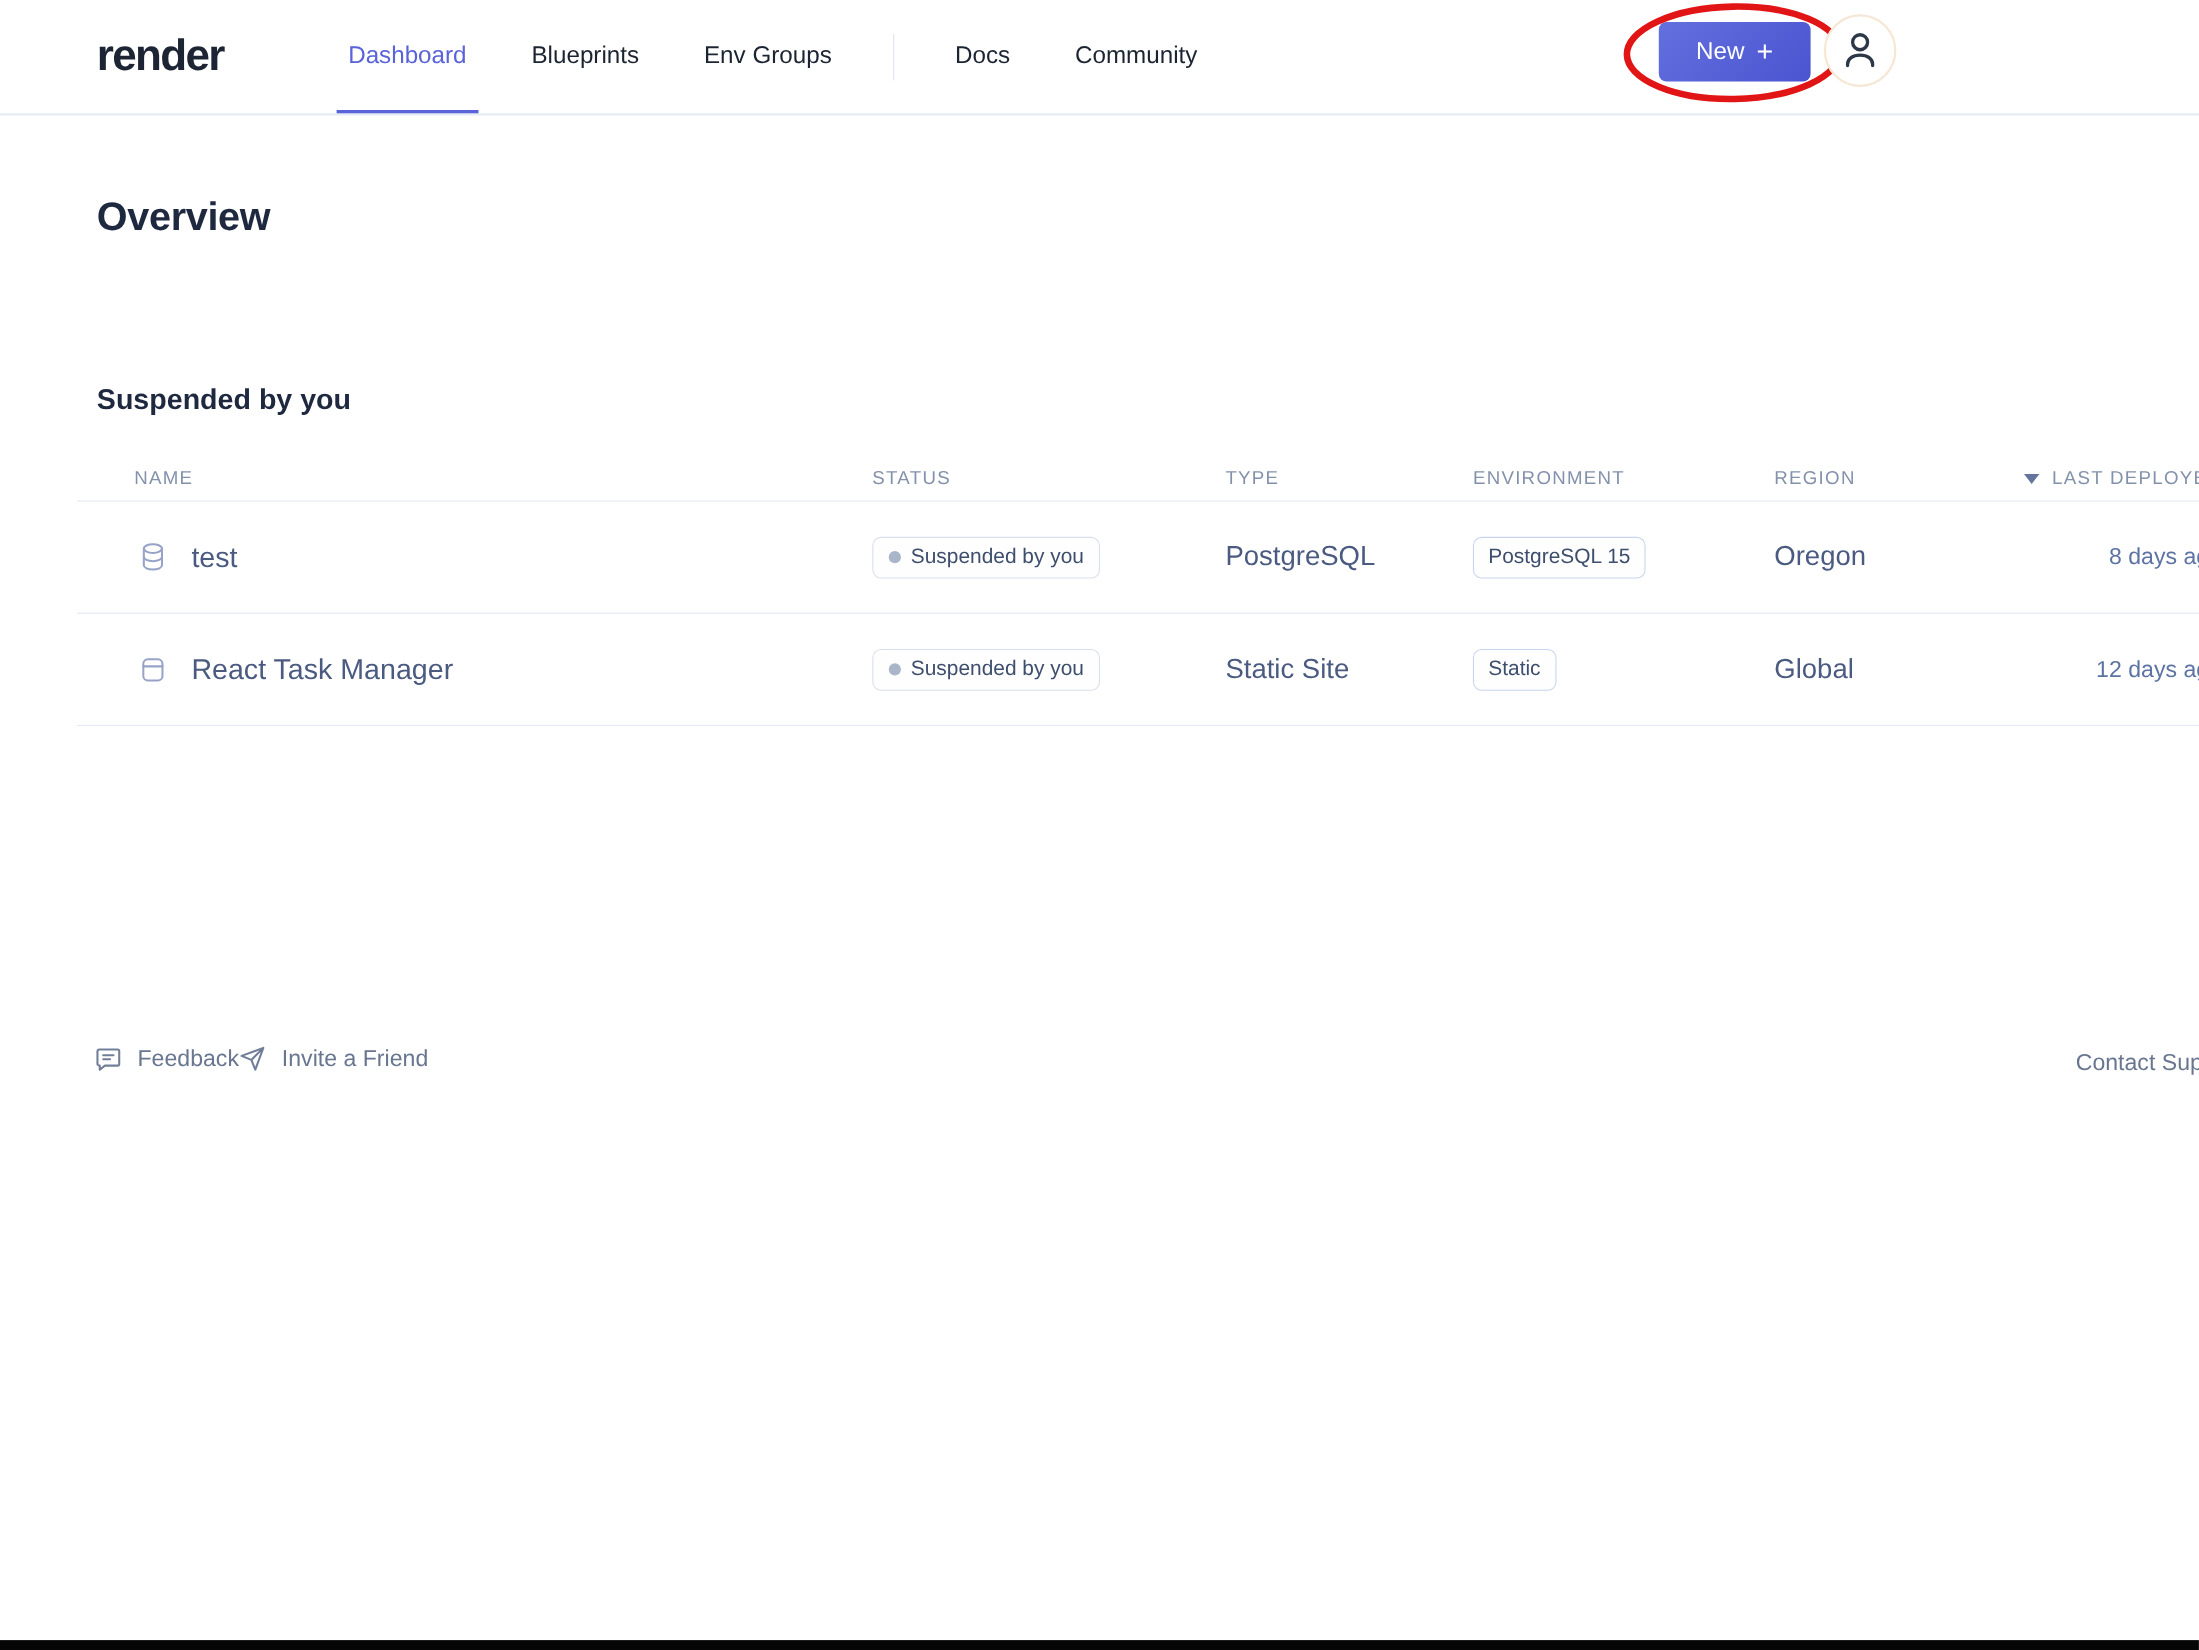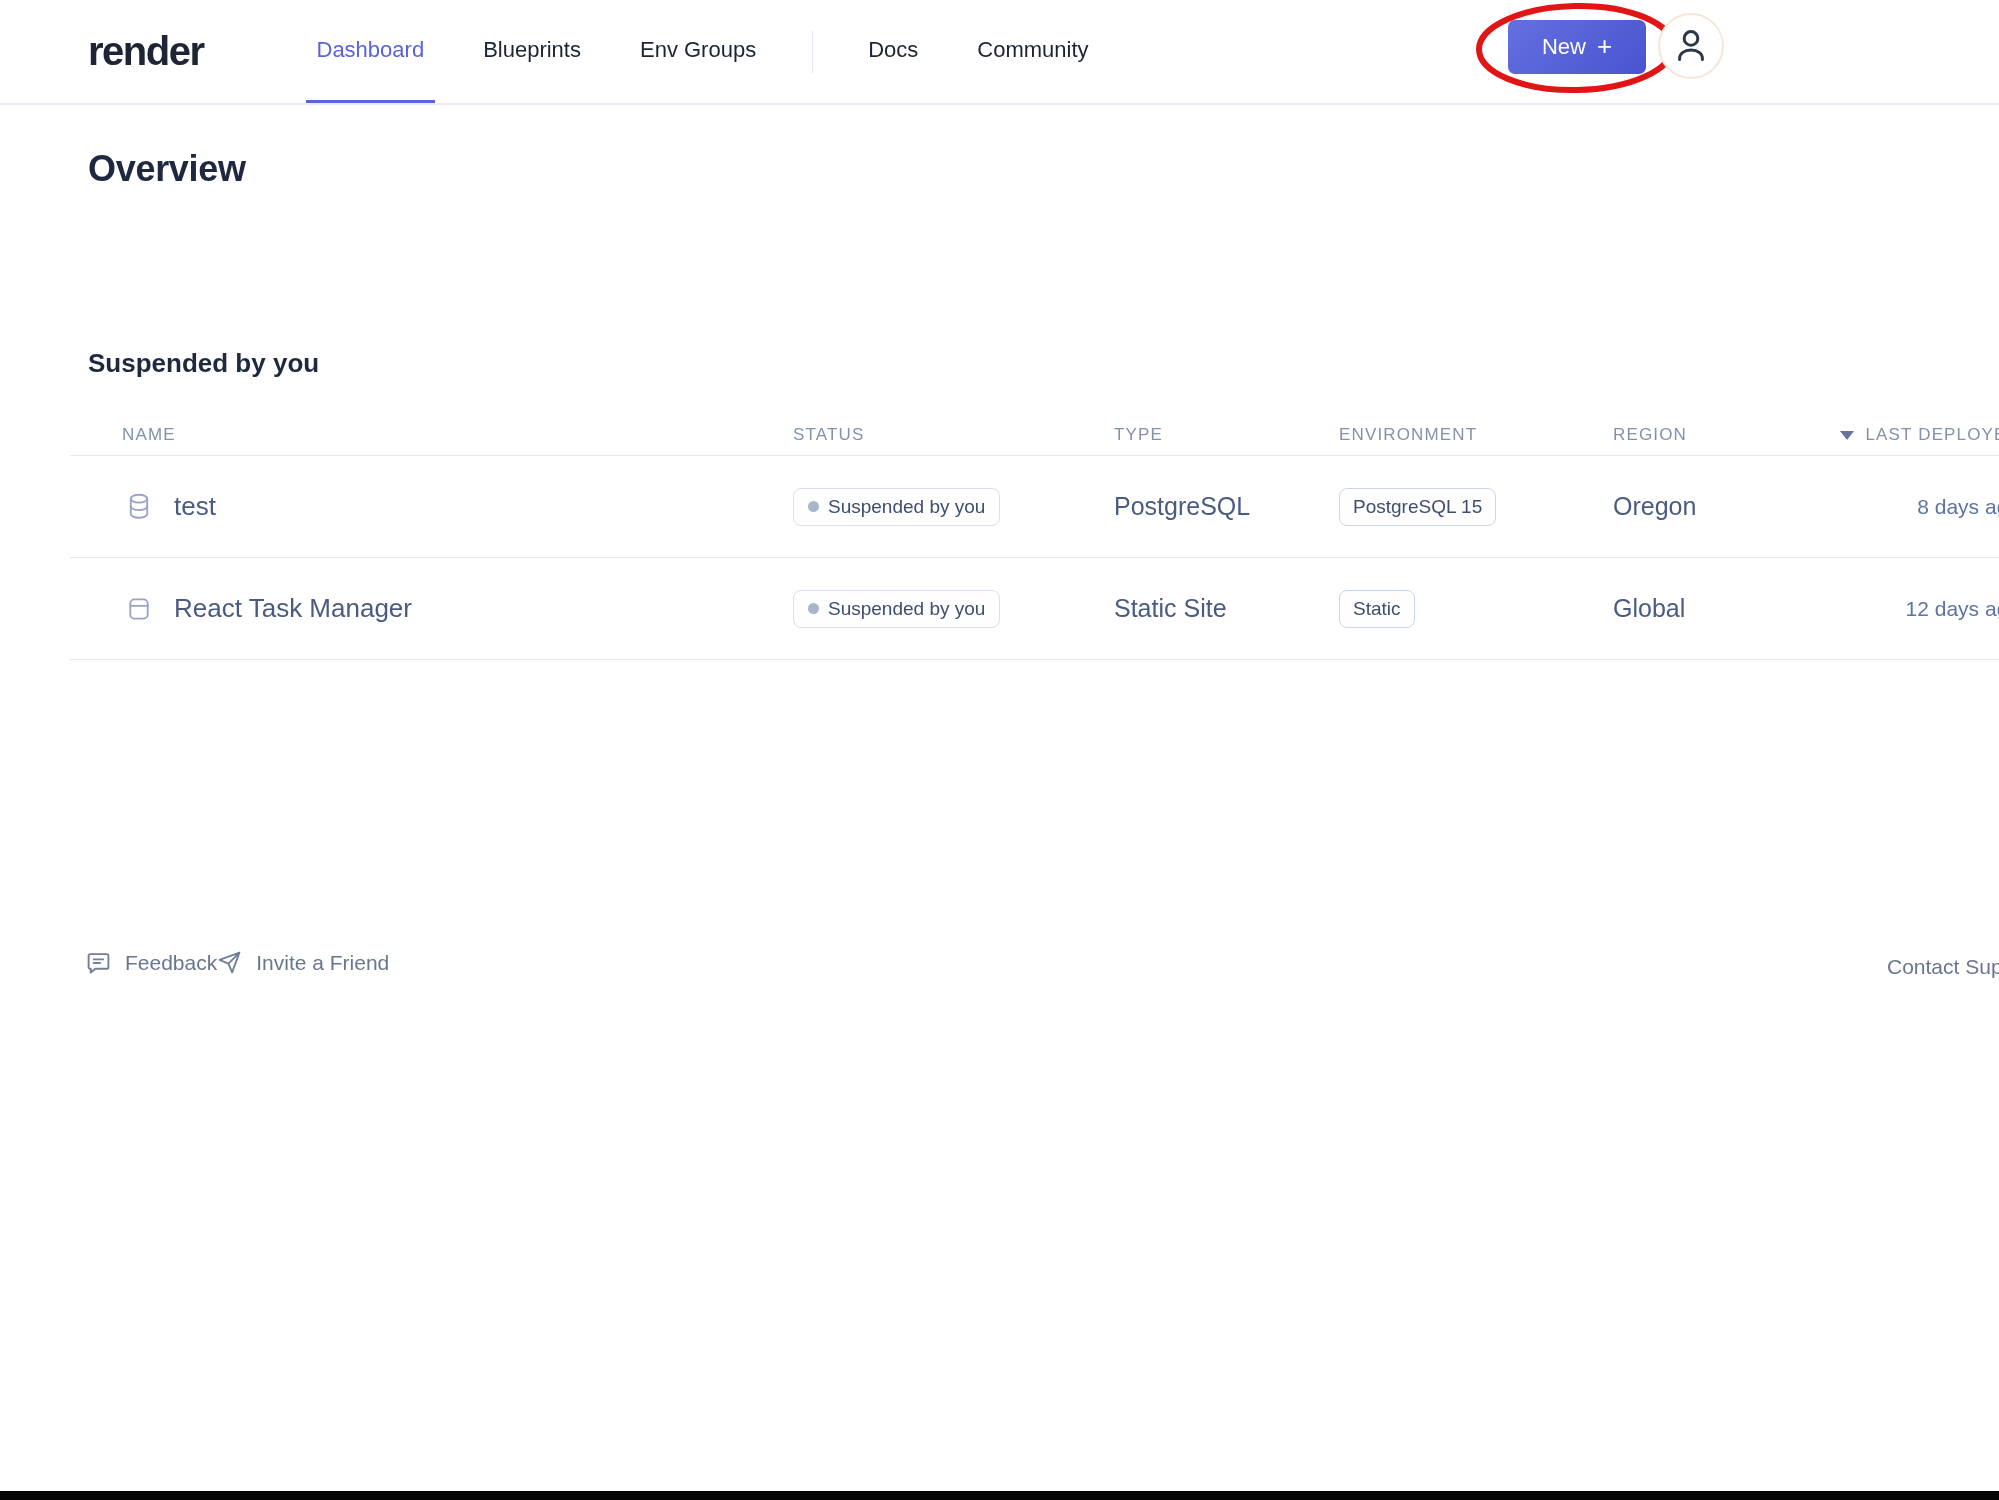--- a/index.html
+++ b/index.html
@@ -37,21 +37,21 @@
 
   .annotation-svg { position: absolute; left: 1472px; top: 1px; pointer-events: none; }
 
   .avatar-ring {
     position: absolute; left: 1658px; top: 13px; width: 66px; height: 66px;
     border-radius: 50%; border: 2px solid #f6e7d4;
     display: flex; align-items: center; justify-content: center; cursor: pointer; background: #fff;
   }
 
   
-  .page-title { position: absolute; left: 88px; top: 148px; font-size: 36px; font-weight: 700; color: var(--heading, #1e2940); letter-spacing: -0.3px; }
+  .page-title { position: absolute; left: 88px; top: 176px; font-size: 36px; font-weight: 700; color: var(--heading, #1e2940); letter-spacing: -0.3px; }
   .section-title { position: absolute; left: 88px; top: 348px; font-size: 26px; font-weight: 700; color: var(--heading, #1e2940); }
 
   .svc-table { position: absolute; left: 70px; top: 415px; width: 1950px; }
   .trow {
     display: grid;
     grid-template-columns: 723px 321px 225px 274px 235px 172px;
     align-items: center;
     border-bottom: 1px solid #e3e9f3;
   }
   .trow.thead { height: 41px; }

